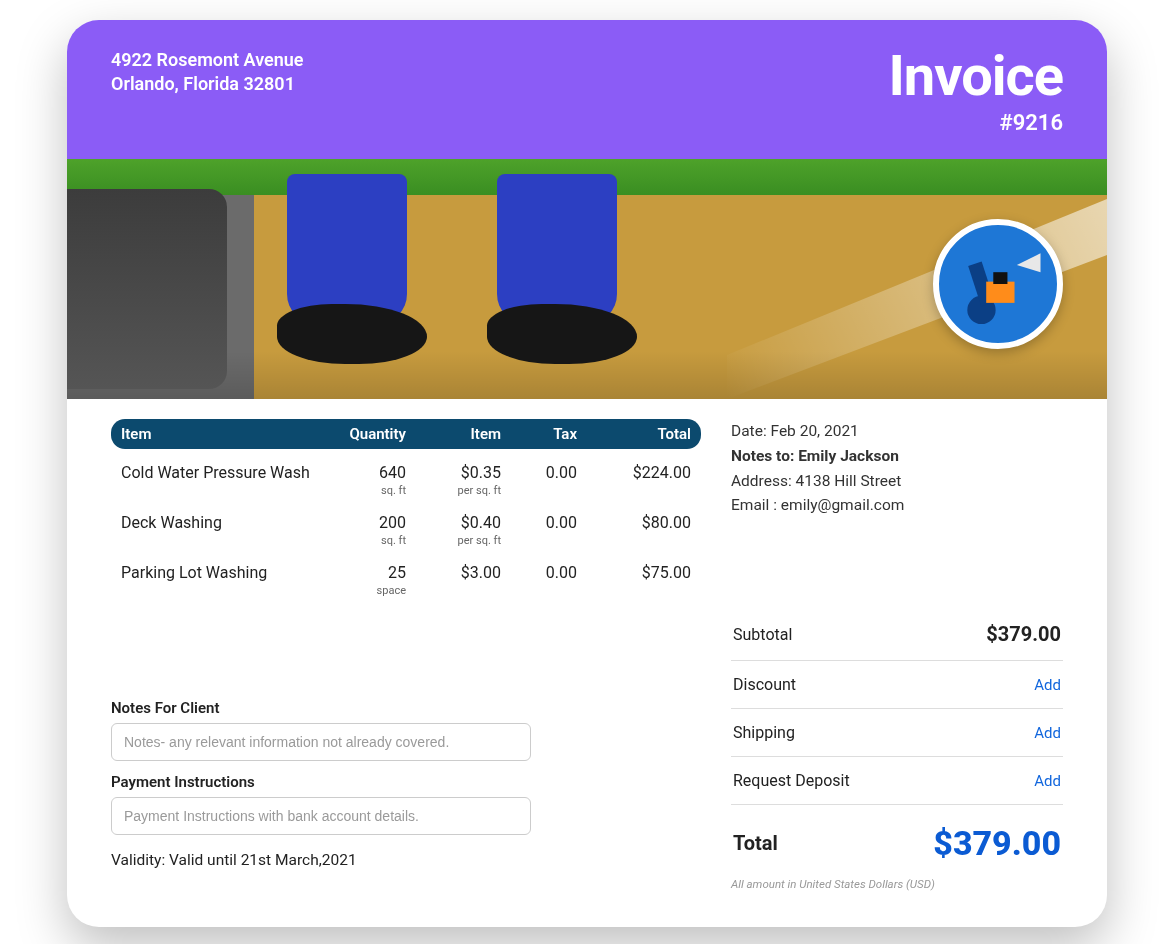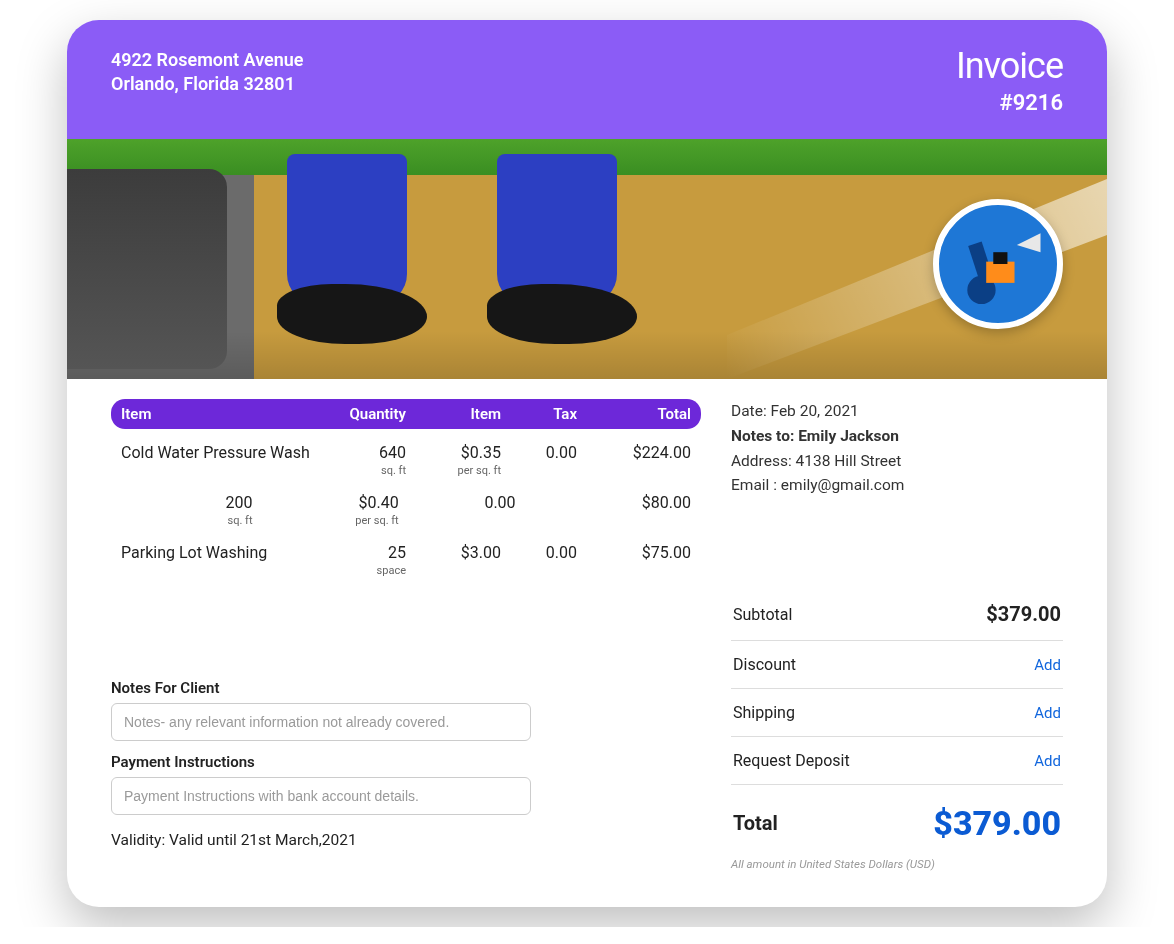--- a/index.html
+++ b/index.html
@@ -21,21 +21,21 @@
   .header {
     background: #8b5cf6;
     color: #fff;
     padding: 28px 44px 24px 44px;
     display: flex;
     justify-content: space-between;
     align-items: flex-start;
   }
   .from-address { font-size: 18px; font-weight: 600; line-height: 1.35; }
   .header-right { text-align: right; }
-  .invoice-title { font-size: 36px; font-weight: 400; letter-spacing: -1px; line-height: 1; }
+  .invoice-title { font-size: 56px; font-weight: 700; letter-spacing: -1px; line-height: 1; }
   .invoice-number { font-size: 22px; font-weight: 600; margin-top: 6px; }
   
   .hero {
     height: 240px;
     position: relative;
     background:
       linear-gradient(180deg, rgba(0,0,0,0) 80%, rgba(0,0,0,0.15)),
       linear-gradient(90deg, #6b6b6b 0 18%, #c79b3e 18% 100%);
     overflow: hidden;
   }
@@ -59,21 +59,21 @@
     position:absolute; right:44px; top:60px; width:130px; height:130px; border-radius:50%;
     background:#1e77d6; border:6px solid #fff; box-shadow:0 4px 12px rgba(0,0,0,0.25);
   }
   .logo-badge svg { width:100%; height:100%; }
   
   .body { padding: 20px 44px 36px 44px; display:flex; gap:30px; }
   .left-col { flex: 0 0 590px; }
   .right-col { flex: 1; }
   
   .thead {
-    display:flex; background:#6d28d9; color:#fff; border-radius:14px;
+    display:flex; background:#0c4a6e; color:#fff; border-radius:14px;
     padding:6px 10px; font-size:15px; font-weight:600;
   }
   .col-item{flex:2.1;} .col-qty{flex:0.9;text-align:right;} .col-rate{flex:1;text-align:right;}
   .col-tax{flex:0.8;text-align:right;} .col-total{flex:1.2;text-align:right;}
   .line-row { display:flex; padding:14px 10px 2px 10px; font-size:16px; color:#222; }
   .line-row .sub { font-size:11px; color:#666; display:block; text-align:right; margin-top:2px;}
   
   .bill-info { text-align:left; font-size:15.5px; color:#333; line-height:1.6; margin-bottom:10px;}
   .bill-info .bold { font-weight:700; }
   
@@ -157,20 +157,21 @@
         </div>
         <div class="col-rate">
           <span>$0.35</span>
           <span class="sub">per sq. ft</span>
         </div>
         <div class="col-tax">0.00</div>
         <div class="col-total">$224.00</div>
       </div>
 
       <div class="line-row">
+        <div class="col-item">Deck Washing</div>
         <div class="col-qty">
           <span>200</span>
           <span class="sub">sq. ft</span>
         </div>
         <div class="col-rate">
           <span>$0.40</span>
           <span class="sub">per sq. ft</span>
         </div>
         <div class="col-tax">0.00</div>
         <div class="col-total">$80.00</div>

